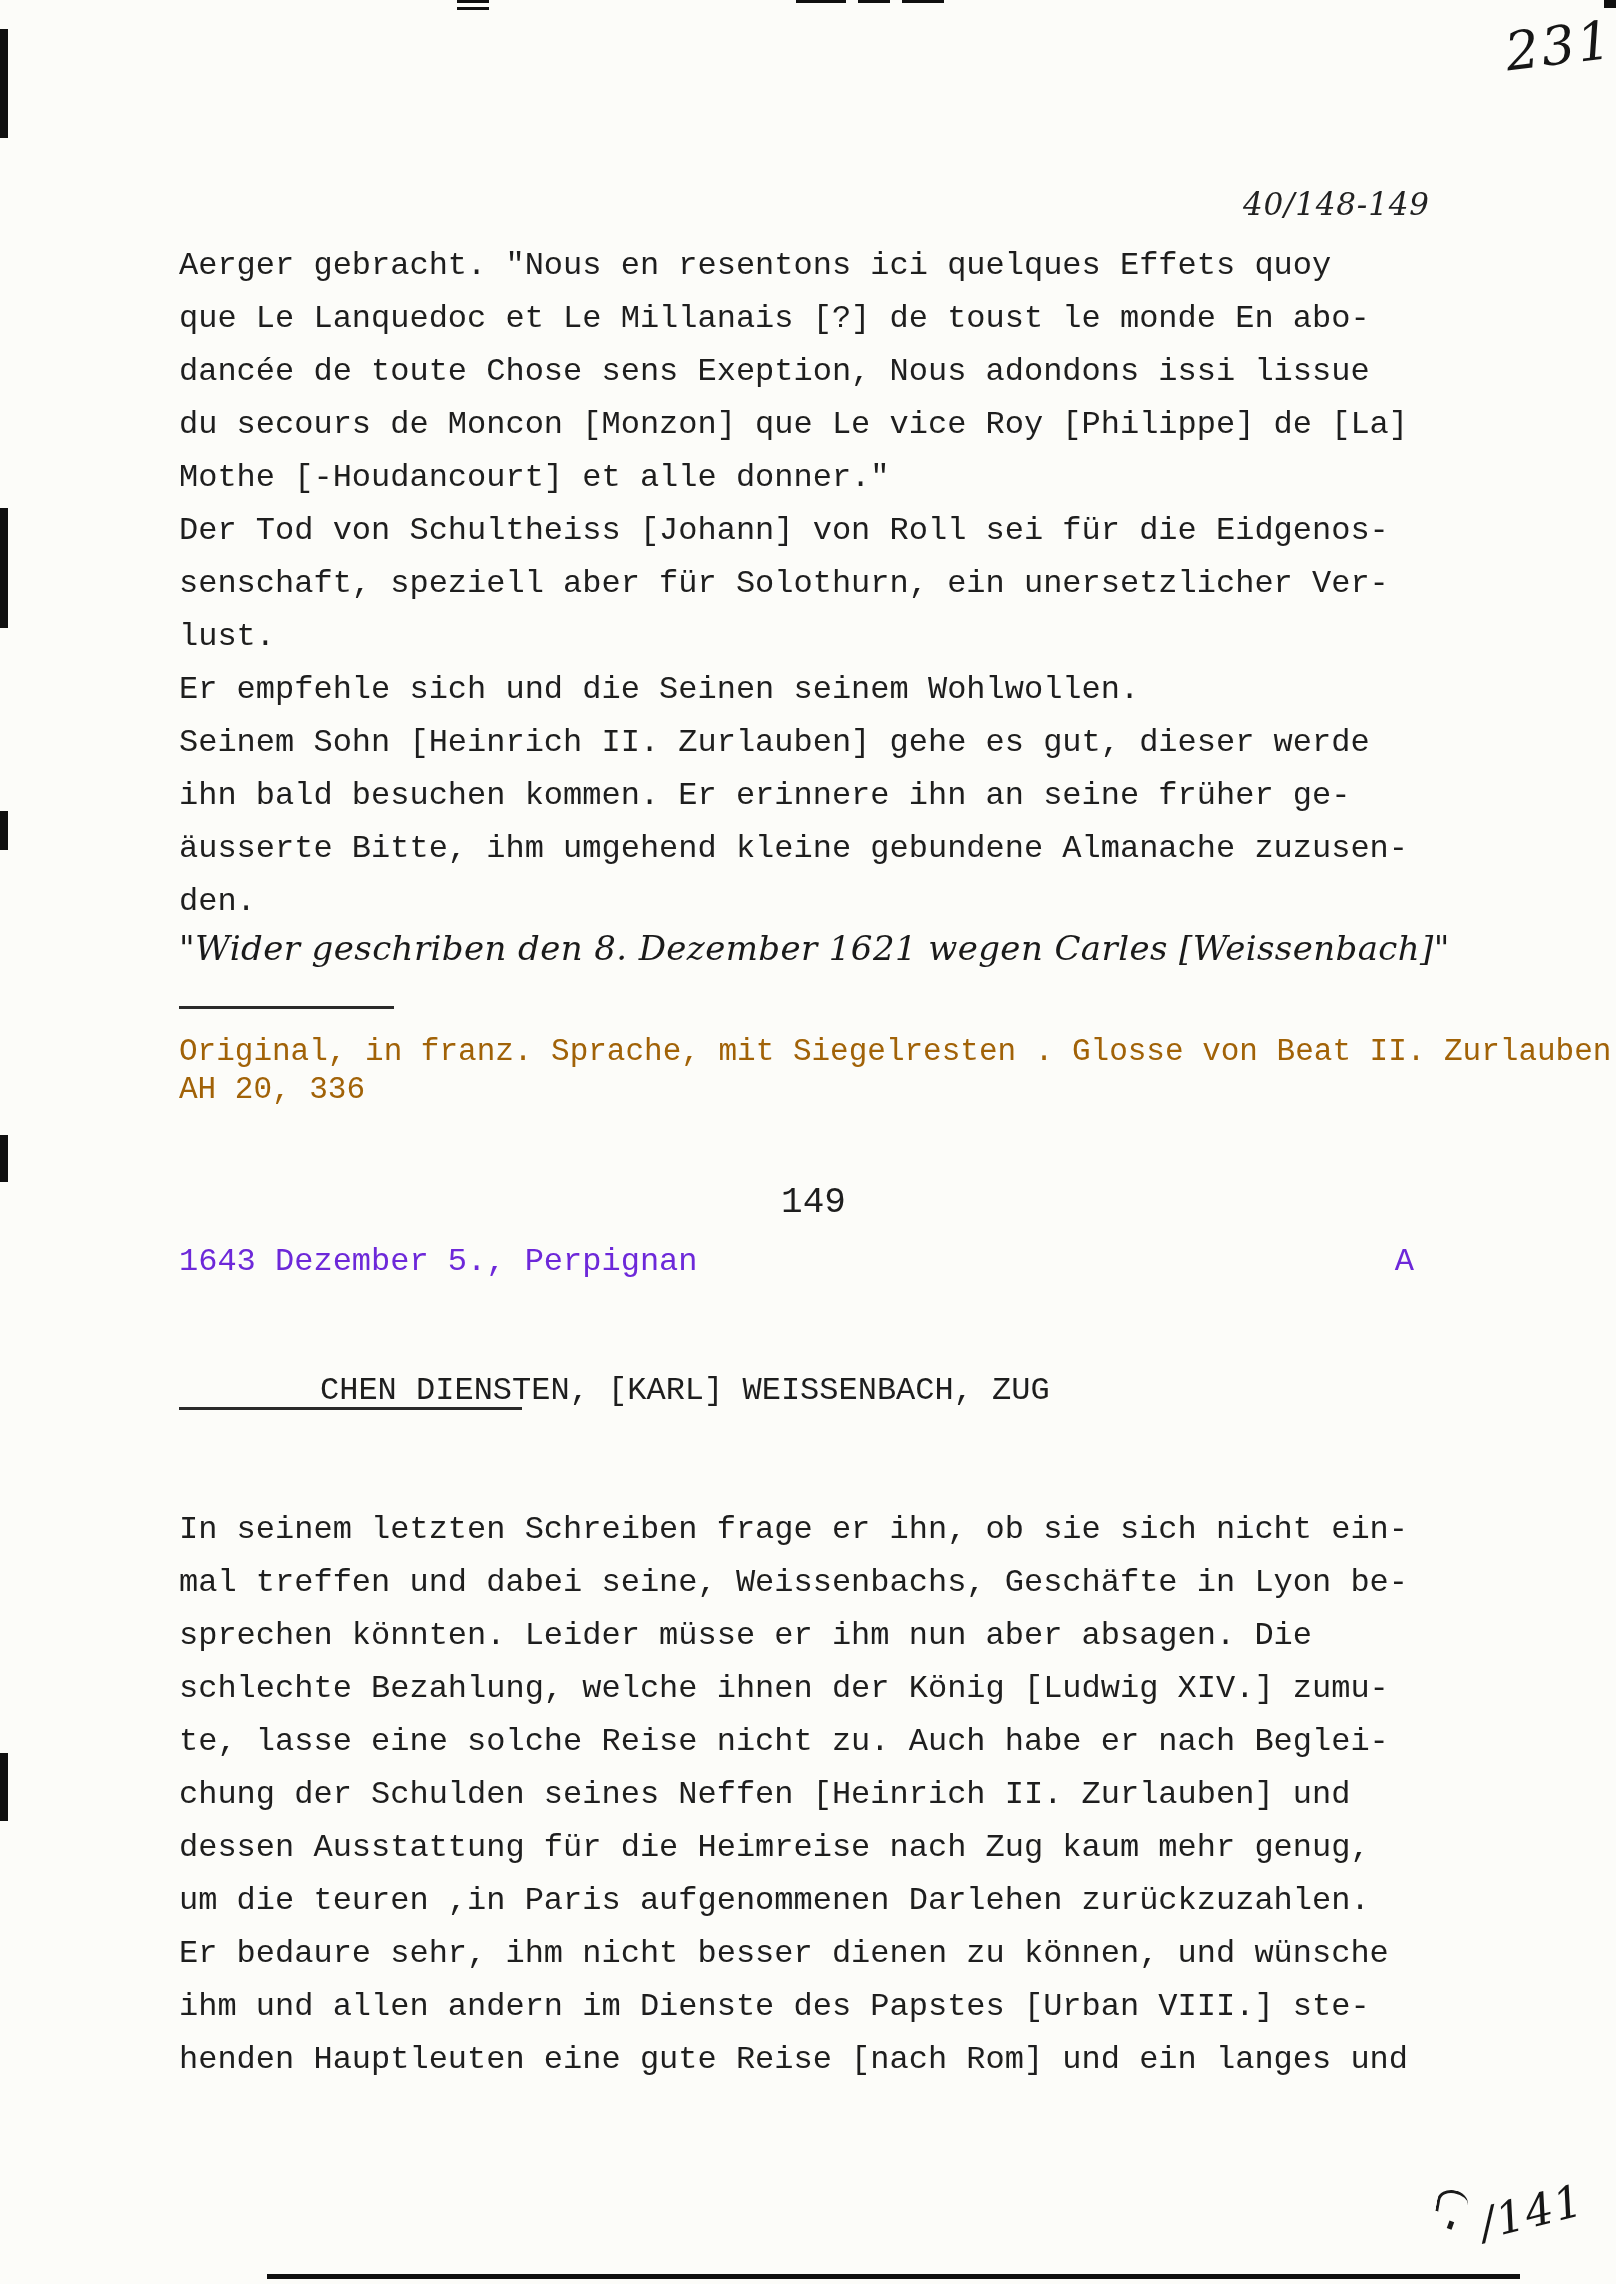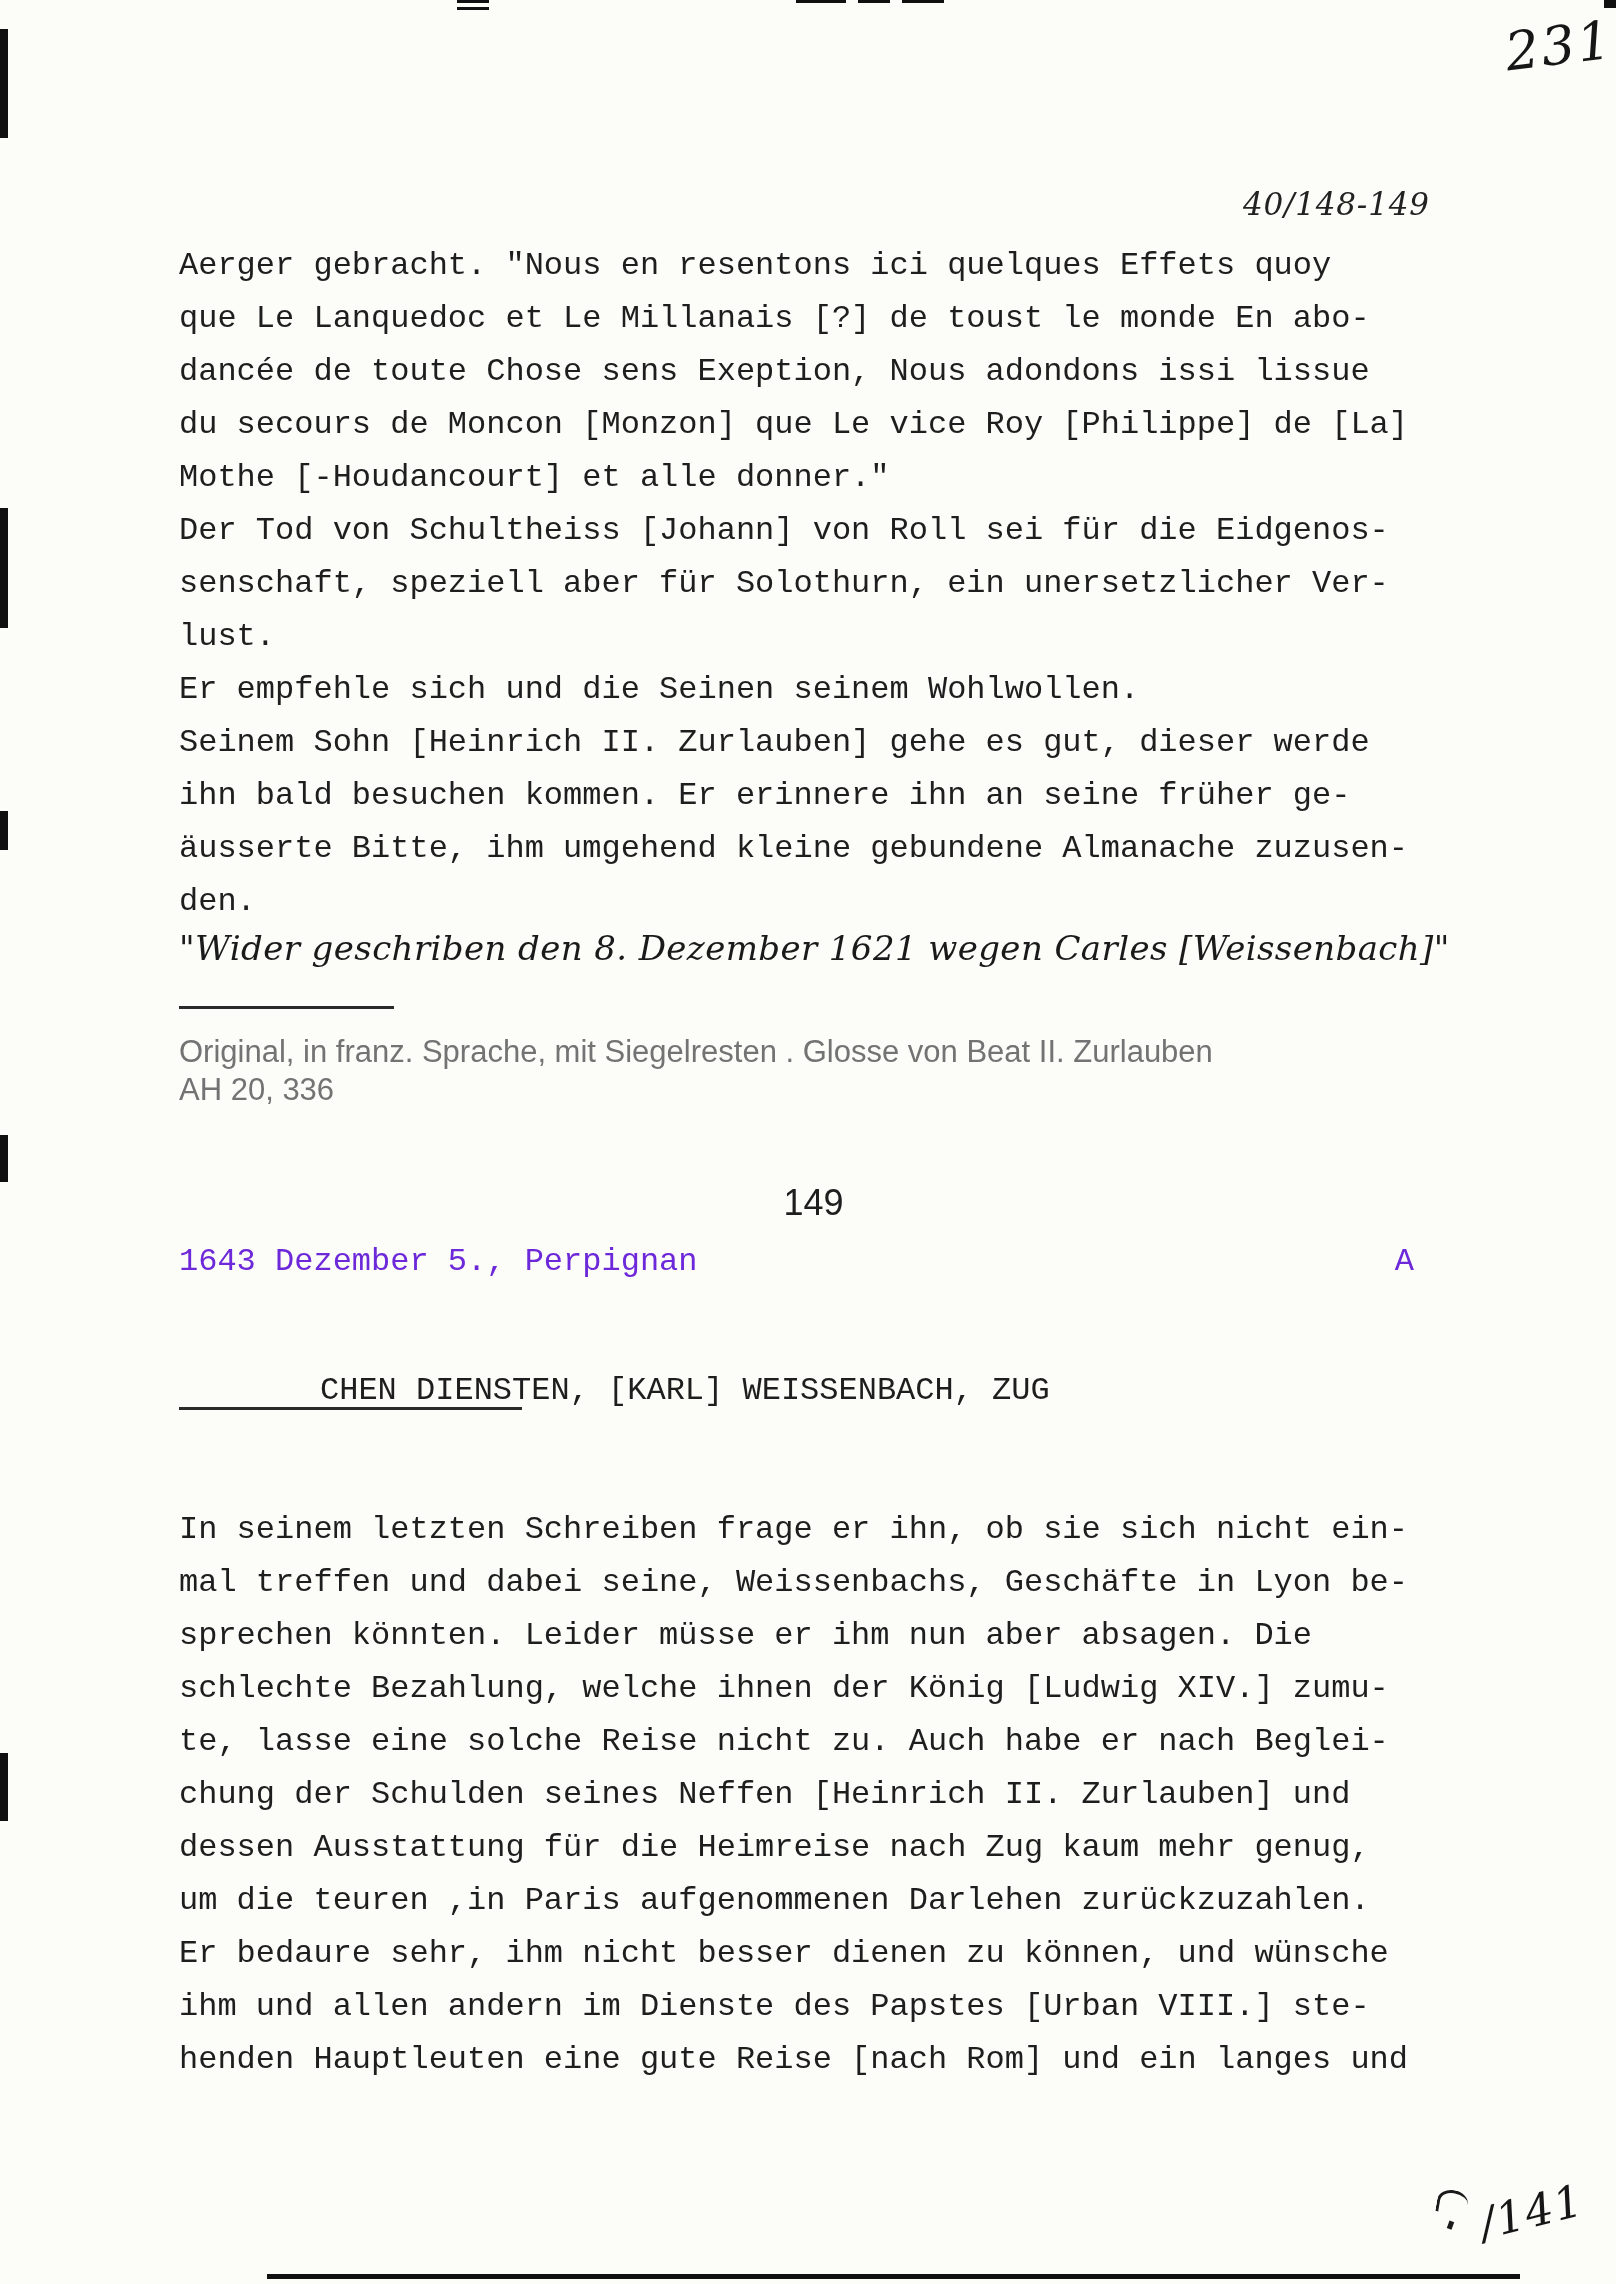--- a/index.html
+++ b/index.html
@@ -54,32 +54,32 @@
     color: #1a1a1a;
     white-space: pre;
   }
   .rule { position: absolute; background: #2a2a2a; height: 3.2px; }
   .rule1 { top: 1006px; left: 179px; width: 215px; }
   .rule2 { top: 1407px; left: 179px; width: 343px; }
 
   .source-note {
     position: absolute;
     top: 1033px; left: 179px; width: 1293px;
-    font-family: Liberation Sans, sans-serif;
+    font-family: Liberation Mono, monospace;
     font-size: 31px;
     line-height: 38px;
-    color: #737373;
+    color: #a16207;
     white-space: pre;
   }
 
   .entry-number {
     position: absolute;
     top: 1182px; left: 179px; width: 1269px;
     text-align: center;
-    font-family: Liberation Sans, sans-serif;
+    font-family: Liberation Mono, monospace;
     font-size: 36px;
     color: #1e1e1e;
   }
   .date-line {
     position: absolute;
     top: 1243px; left: 179px; width: 1269px;
     font-family: "Liberation Mono", monospace;
     font-size: 32px;
     color: #6d28d9;
   }

